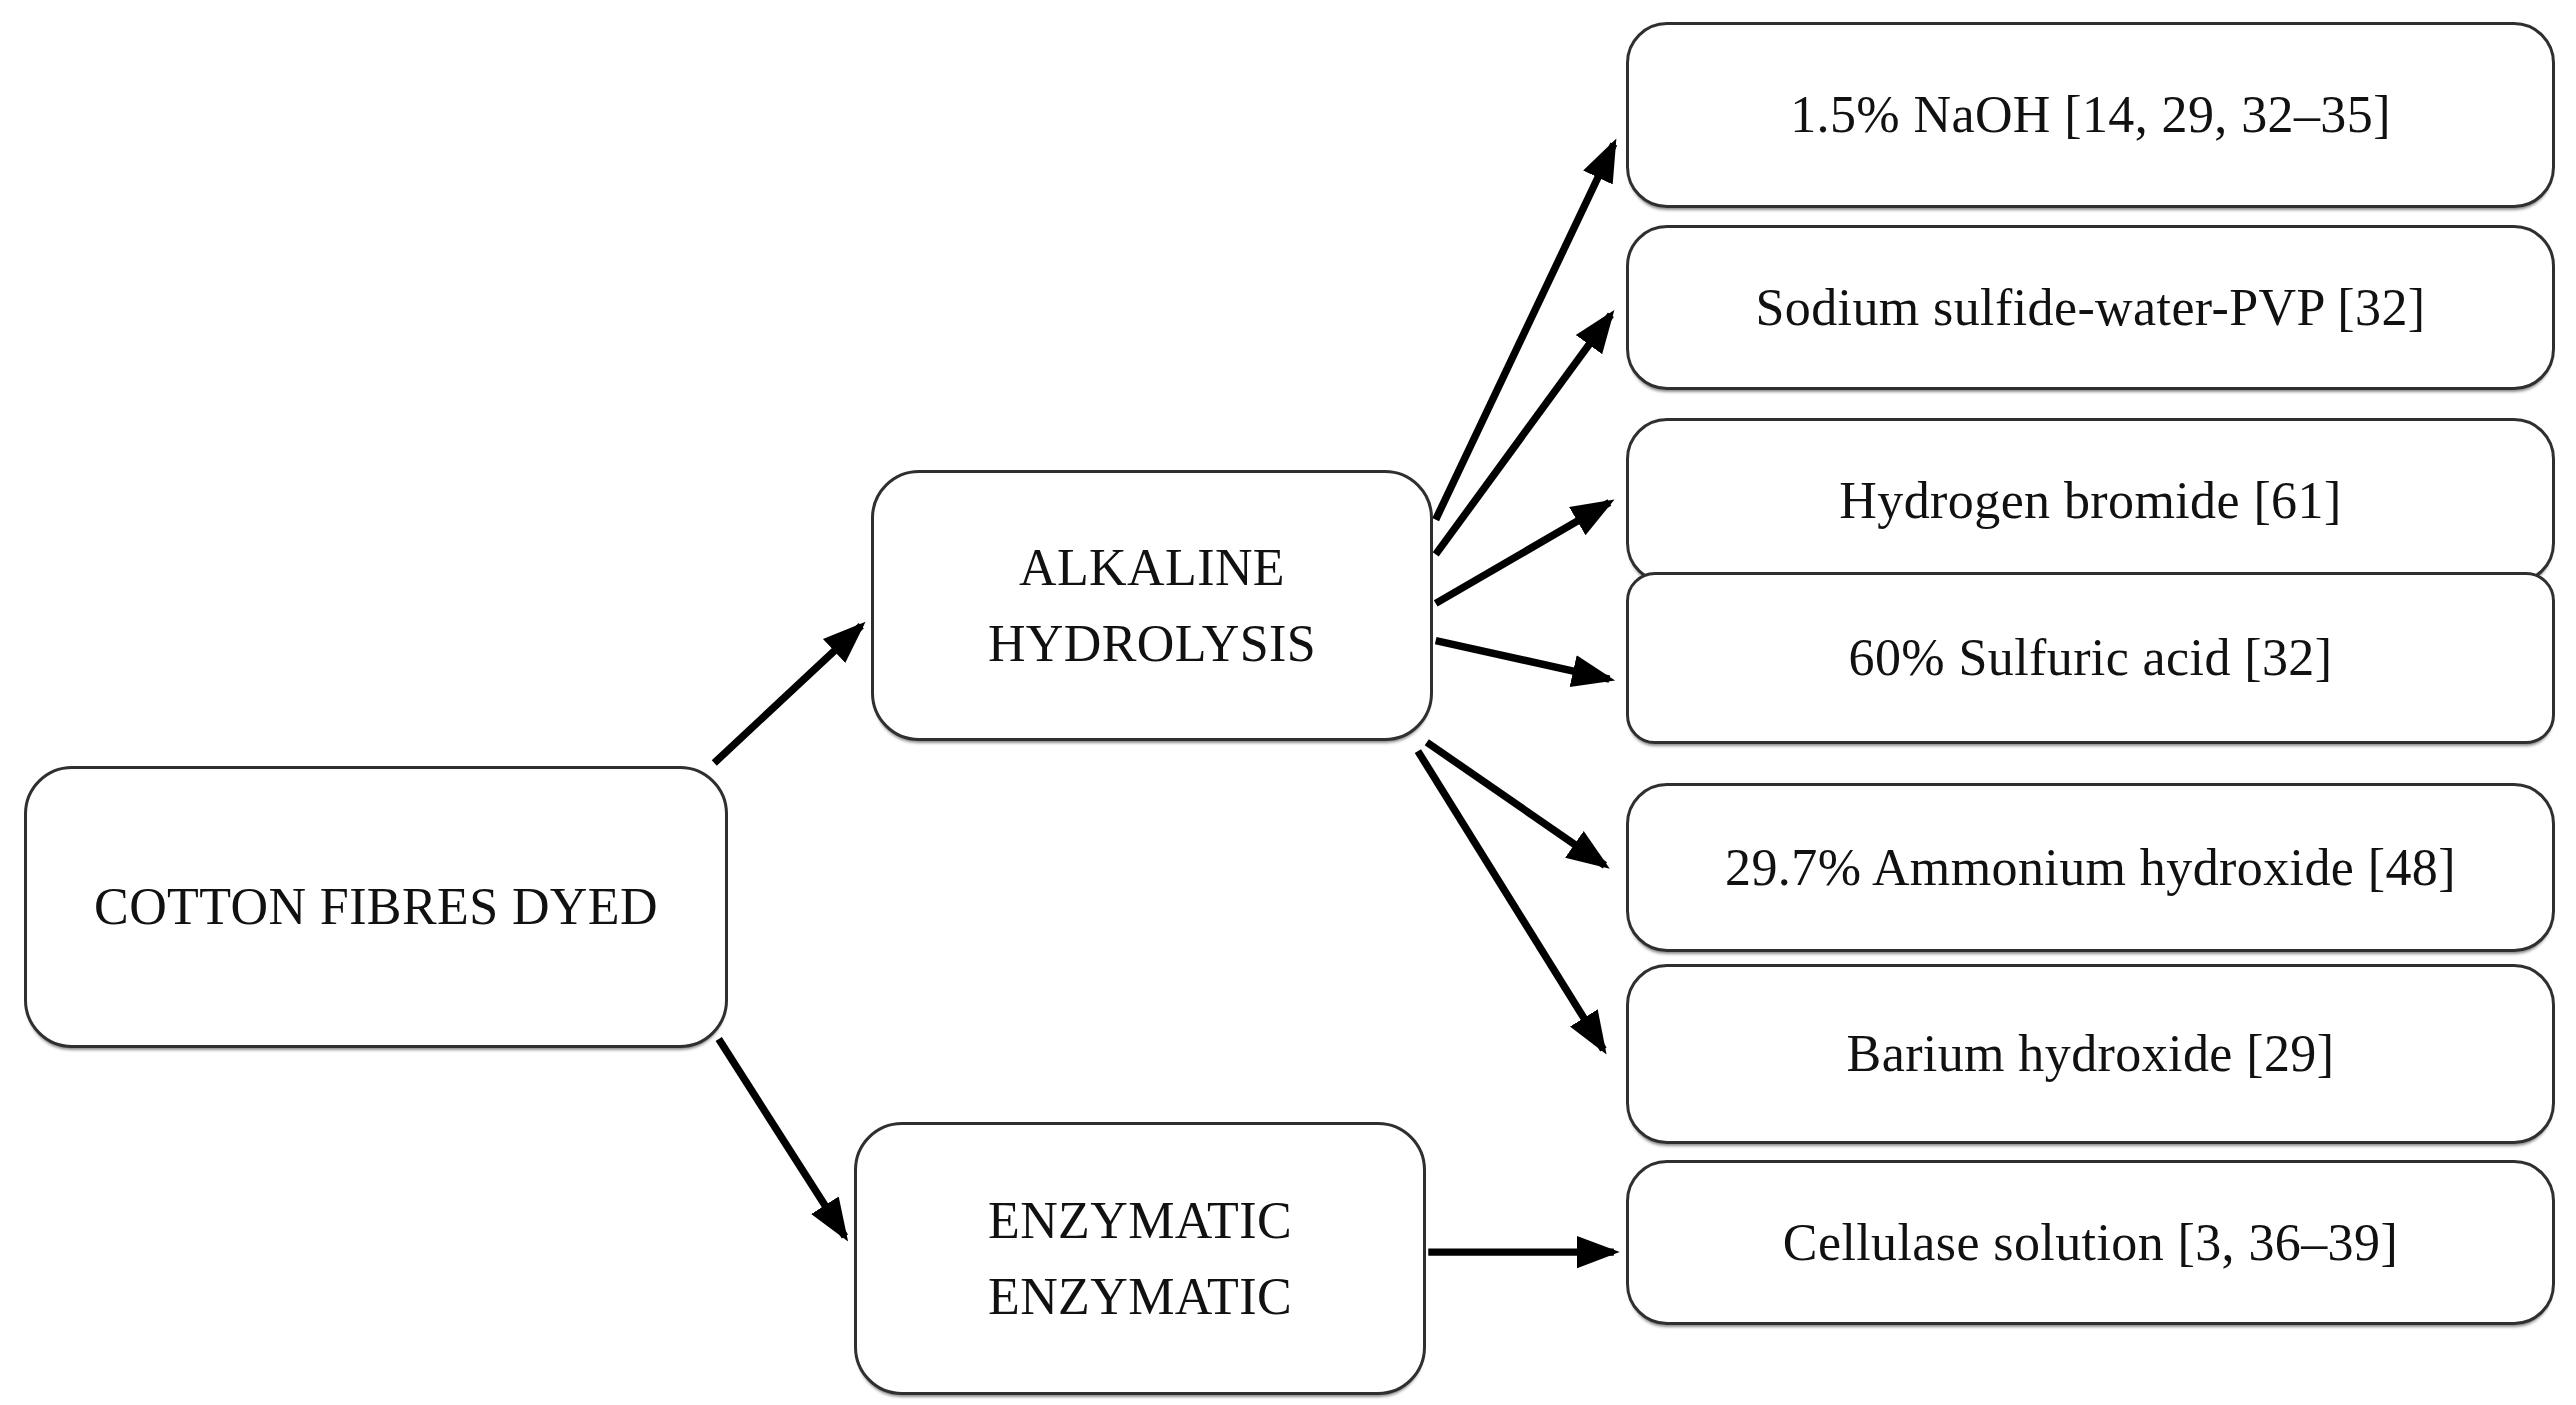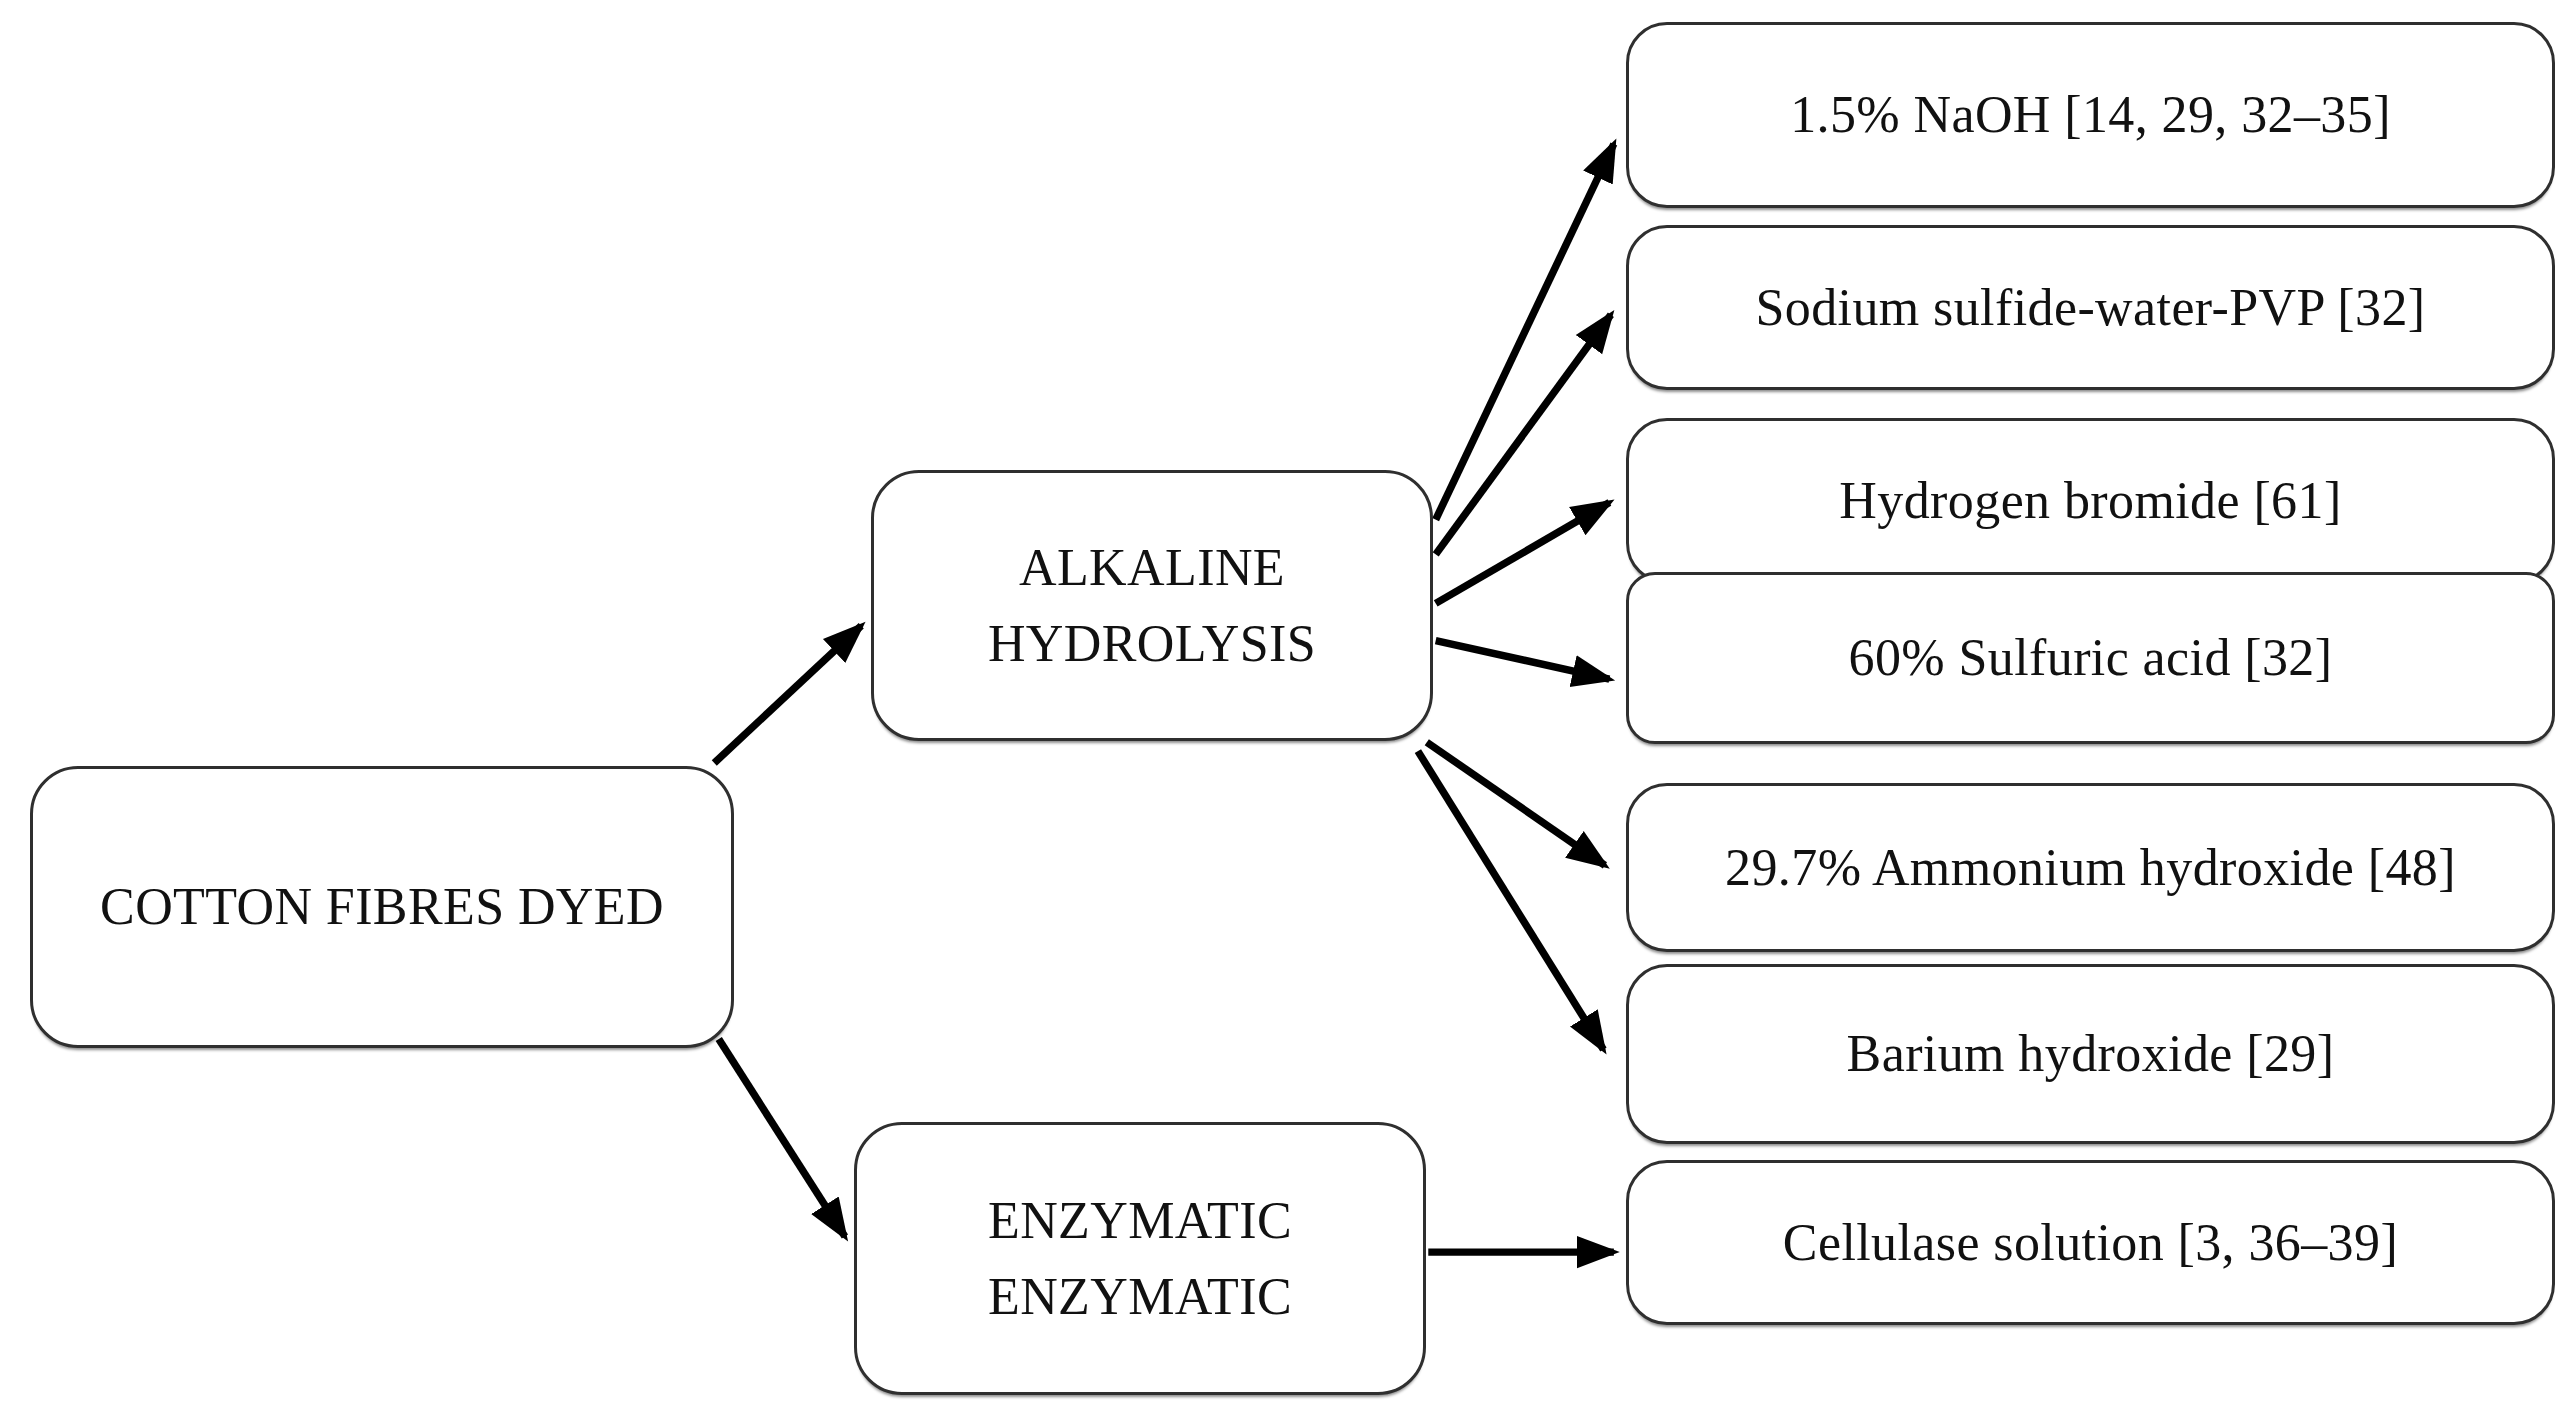--- a/index.html
+++ b/index.html
@@ -41,21 +41,21 @@
     text-align: center;
     font-size: 52px;
     line-height: 1.1;
     letter-spacing: 0.4px;
     box-shadow: 0 5.2px 3px -3.7px rgba(0,0,0,0.45);
   }
   .node.two { row-gap: 18px; }
   .node.big { border-radius: 48px; }
   .node.leaf { border-radius: 41px; }
 
-  #node-source    { left: 30px;   top: 766px; width: 704px;  height: 282px; }
+  #node-source    { left: 24px;   top: 766px; width: 704px;  height: 282px; }
   #node-alkaline  { left: 871px; top: 470px;  width: 562px;  height: 271px; }
   #node-enzymatic { left: 854px; top: 1122px; width: 572px;  height: 273px; }
 
   .leaf { left: 1626px; width: 929px; }
   #reagent-0 { top: 22px;   height: 186px; }
   #reagent-1 { top: 225px;  height: 165px; }
   #reagent-2 { top: 418px;  height: 166px; }
   #reagent-3 { top: 572px;  height: 172px; border-radius: 29px; }
   #reagent-4 { top: 783px; height: 169px; }
   #reagent-5 { top: 964px; height: 180px; }

